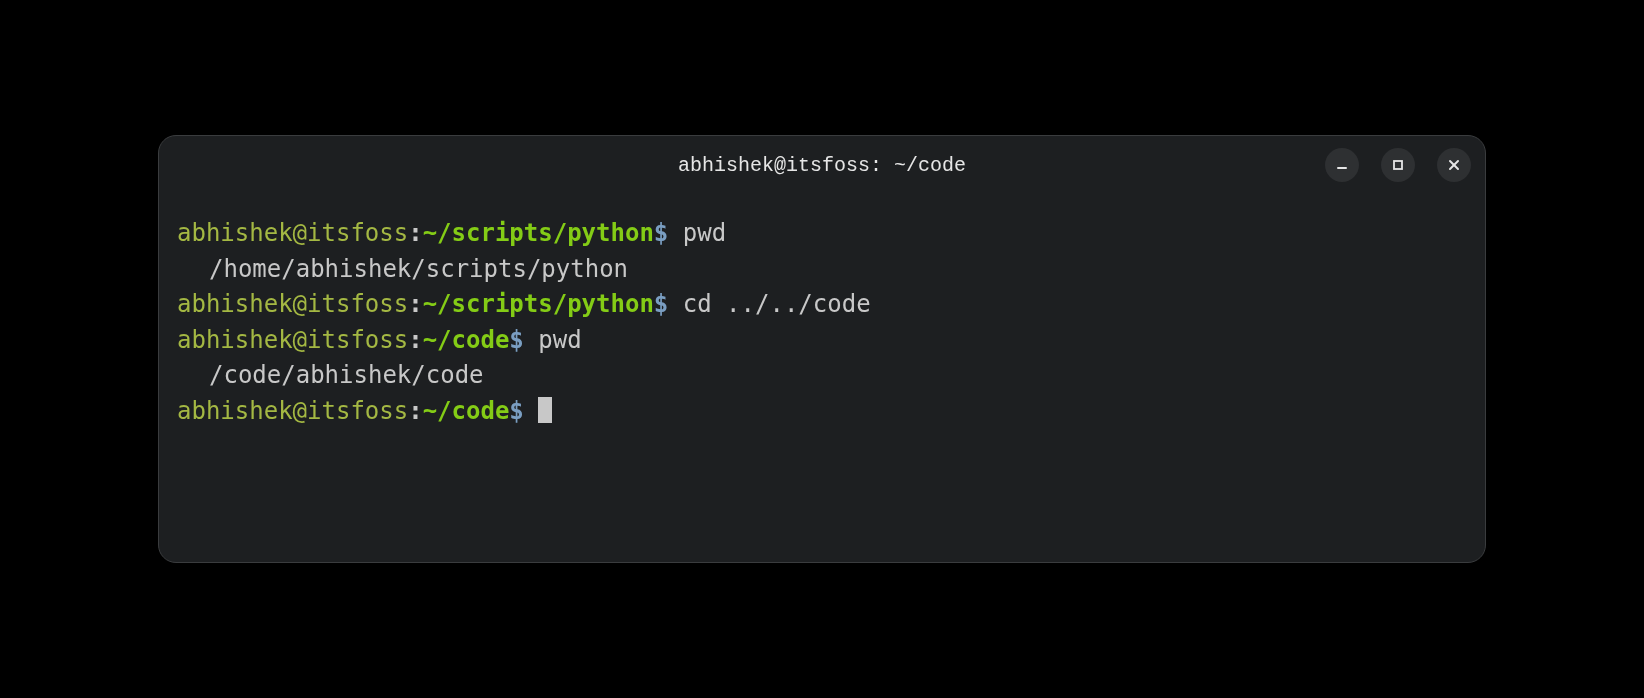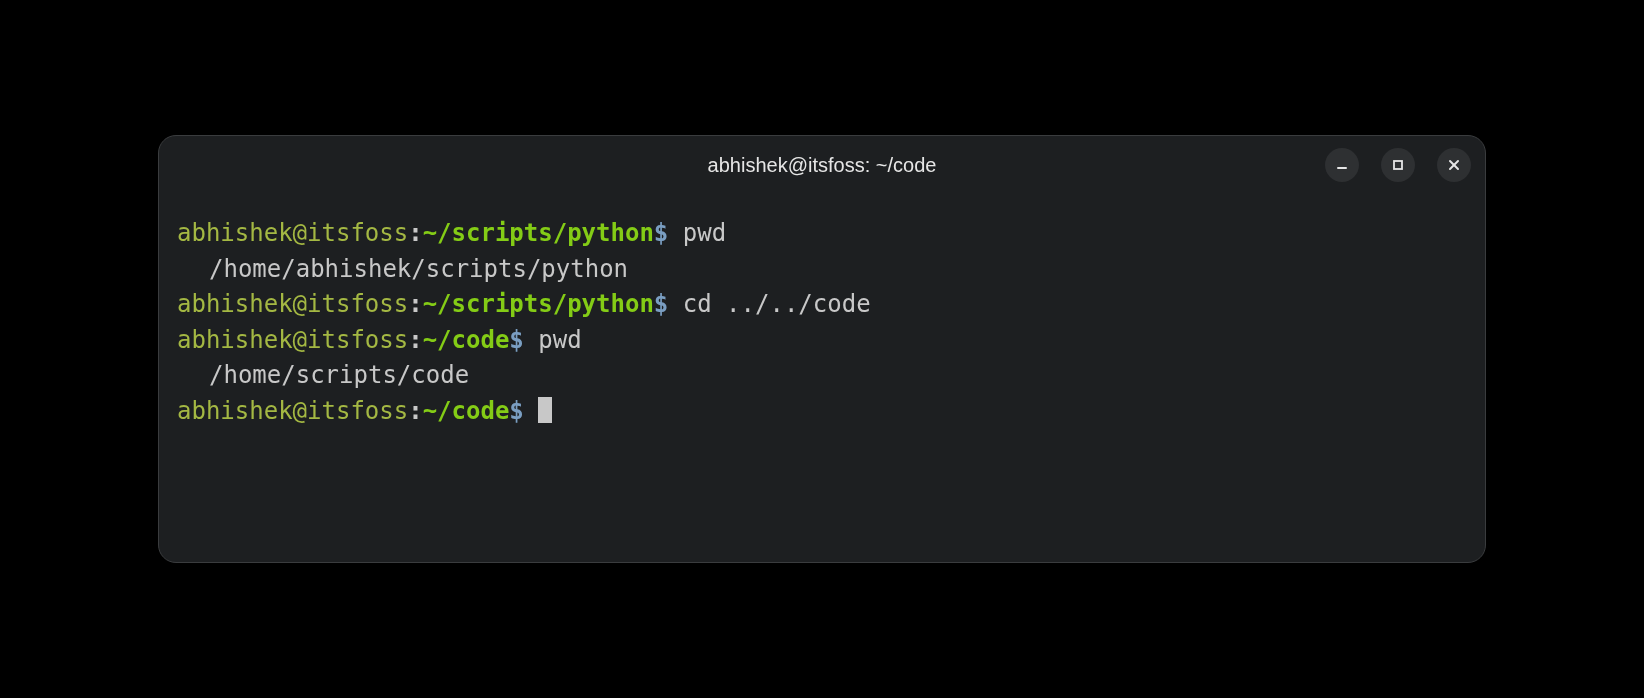--- a/index.html
+++ b/index.html
@@ -27,21 +27,21 @@
     display: flex;
     align-items: center;
     position: relative;
     padding: 0 14px;
   }
   .title {
     position: absolute;
     left: 50%;
     transform: translateX(-50%);
     color: #e6e6e6;
-    font-family: Liberation Sans, sans-serif;
+    font-family: Liberation Mono, monospace;
     font-size: 20px;
     font-weight: 500;
   }
   .tb-right {
     margin-left: auto;
     display: flex;
     align-items: center;
     gap: 22px;
   }
   .tb-btn {
@@ -118,15 +118,15 @@
             <line x1="12" y1="4" x2="4" y2="12"></line>
           </svg>
       </div>
     </div>
   </div>
 
   <div class="content"><span><span class="user">abhishek@itsfoss</span><span class="colon">:</span><span class="path">~/scripts/python</span><span class="dollar">$</span><span class="cmd"> </span><span class="cmd">pwd</span></span>
 <span class="out">/home/abhishek/scripts/python</span>
 <span><span class="user">abhishek@itsfoss</span><span class="colon">:</span><span class="path">~/scripts/python</span><span class="dollar">$</span><span class="cmd"> </span><span class="cmd">cd ../../code</span></span>
 <span><span class="user">abhishek@itsfoss</span><span class="colon">:</span><span class="path">~/code</span><span class="dollar">$</span><span class="cmd"> </span><span class="cmd">pwd</span></span>
-<span class="out">/home/scripts/code</span>
+<span class="out">/code/abhishek/code</span>
 <span><span class="user">abhishek@itsfoss</span><span class="colon">:</span><span class="path">~/code</span><span class="dollar">$</span><span class="cmd"> </span><span class="cursor"></span></span></div>
 </div>
 
 </body></html>

